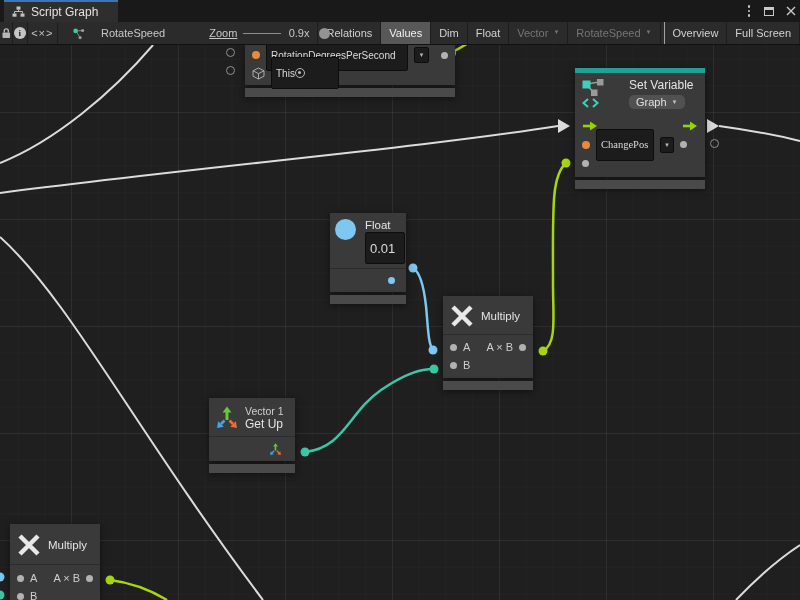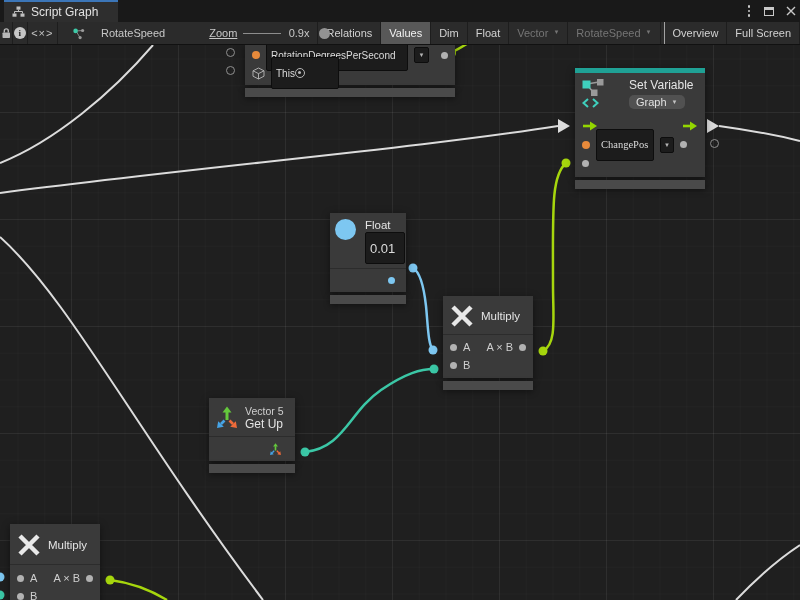--- a/index.html
+++ b/index.html
@@ -308,21 +308,21 @@
       <div style="display:flex; gap:6px; padding:7px 6px 5px; align-items:center;">
         <svg width="24" height="24" viewBox="0 0 24 24">
           <path d="M12,14 V6" stroke="#64c83c" stroke-width="3"></path>
           <polygon points="12,0.5 7.5,6.5 16.5,6.5" fill="#64c83c"></polygon>
           <path d="M9.5,14.5 L6,18" stroke="#46a4e6" stroke-width="2.6"></path>
           <polygon points="2,22 3.2,15.2 8.8,20.8" fill="#46a4e6"></polygon>
           <path d="M14.5,14.5 L18,18" stroke="#ef6b3a" stroke-width="2.6"></path>
           <polygon points="22,22 15.2,20.8 20.8,15.2" fill="#ef6b3a"></polygon>
         </svg>
         <div>
-          <div class="nsub">Vector 5</div>
+          <div class="nsub">Vector 1</div>
           <div class="ntitle">Get Up</div>
         </div>
       </div>
       <div class="nrow" style="height:25px; justify-content:flex-end; border-top:1px solid #2c2c2c; padding-right:13px;">
         <svg width="13" height="13" viewBox="0 0 24 24">
           <path d="M12,14 V6" stroke="#64c83c" stroke-width="3"></path>
           <polygon points="12,0.5 7.5,6.5 16.5,6.5" fill="#64c83c"></polygon>
           <path d="M9.5,14.5 L6,18" stroke="#46a4e6" stroke-width="2.6"></path>
           <polygon points="2,22 3.2,15.2 8.8,20.8" fill="#46a4e6"></polygon>
           <path d="M14.5,14.5 L18,18" stroke="#ef6b3a" stroke-width="2.6"></path>

